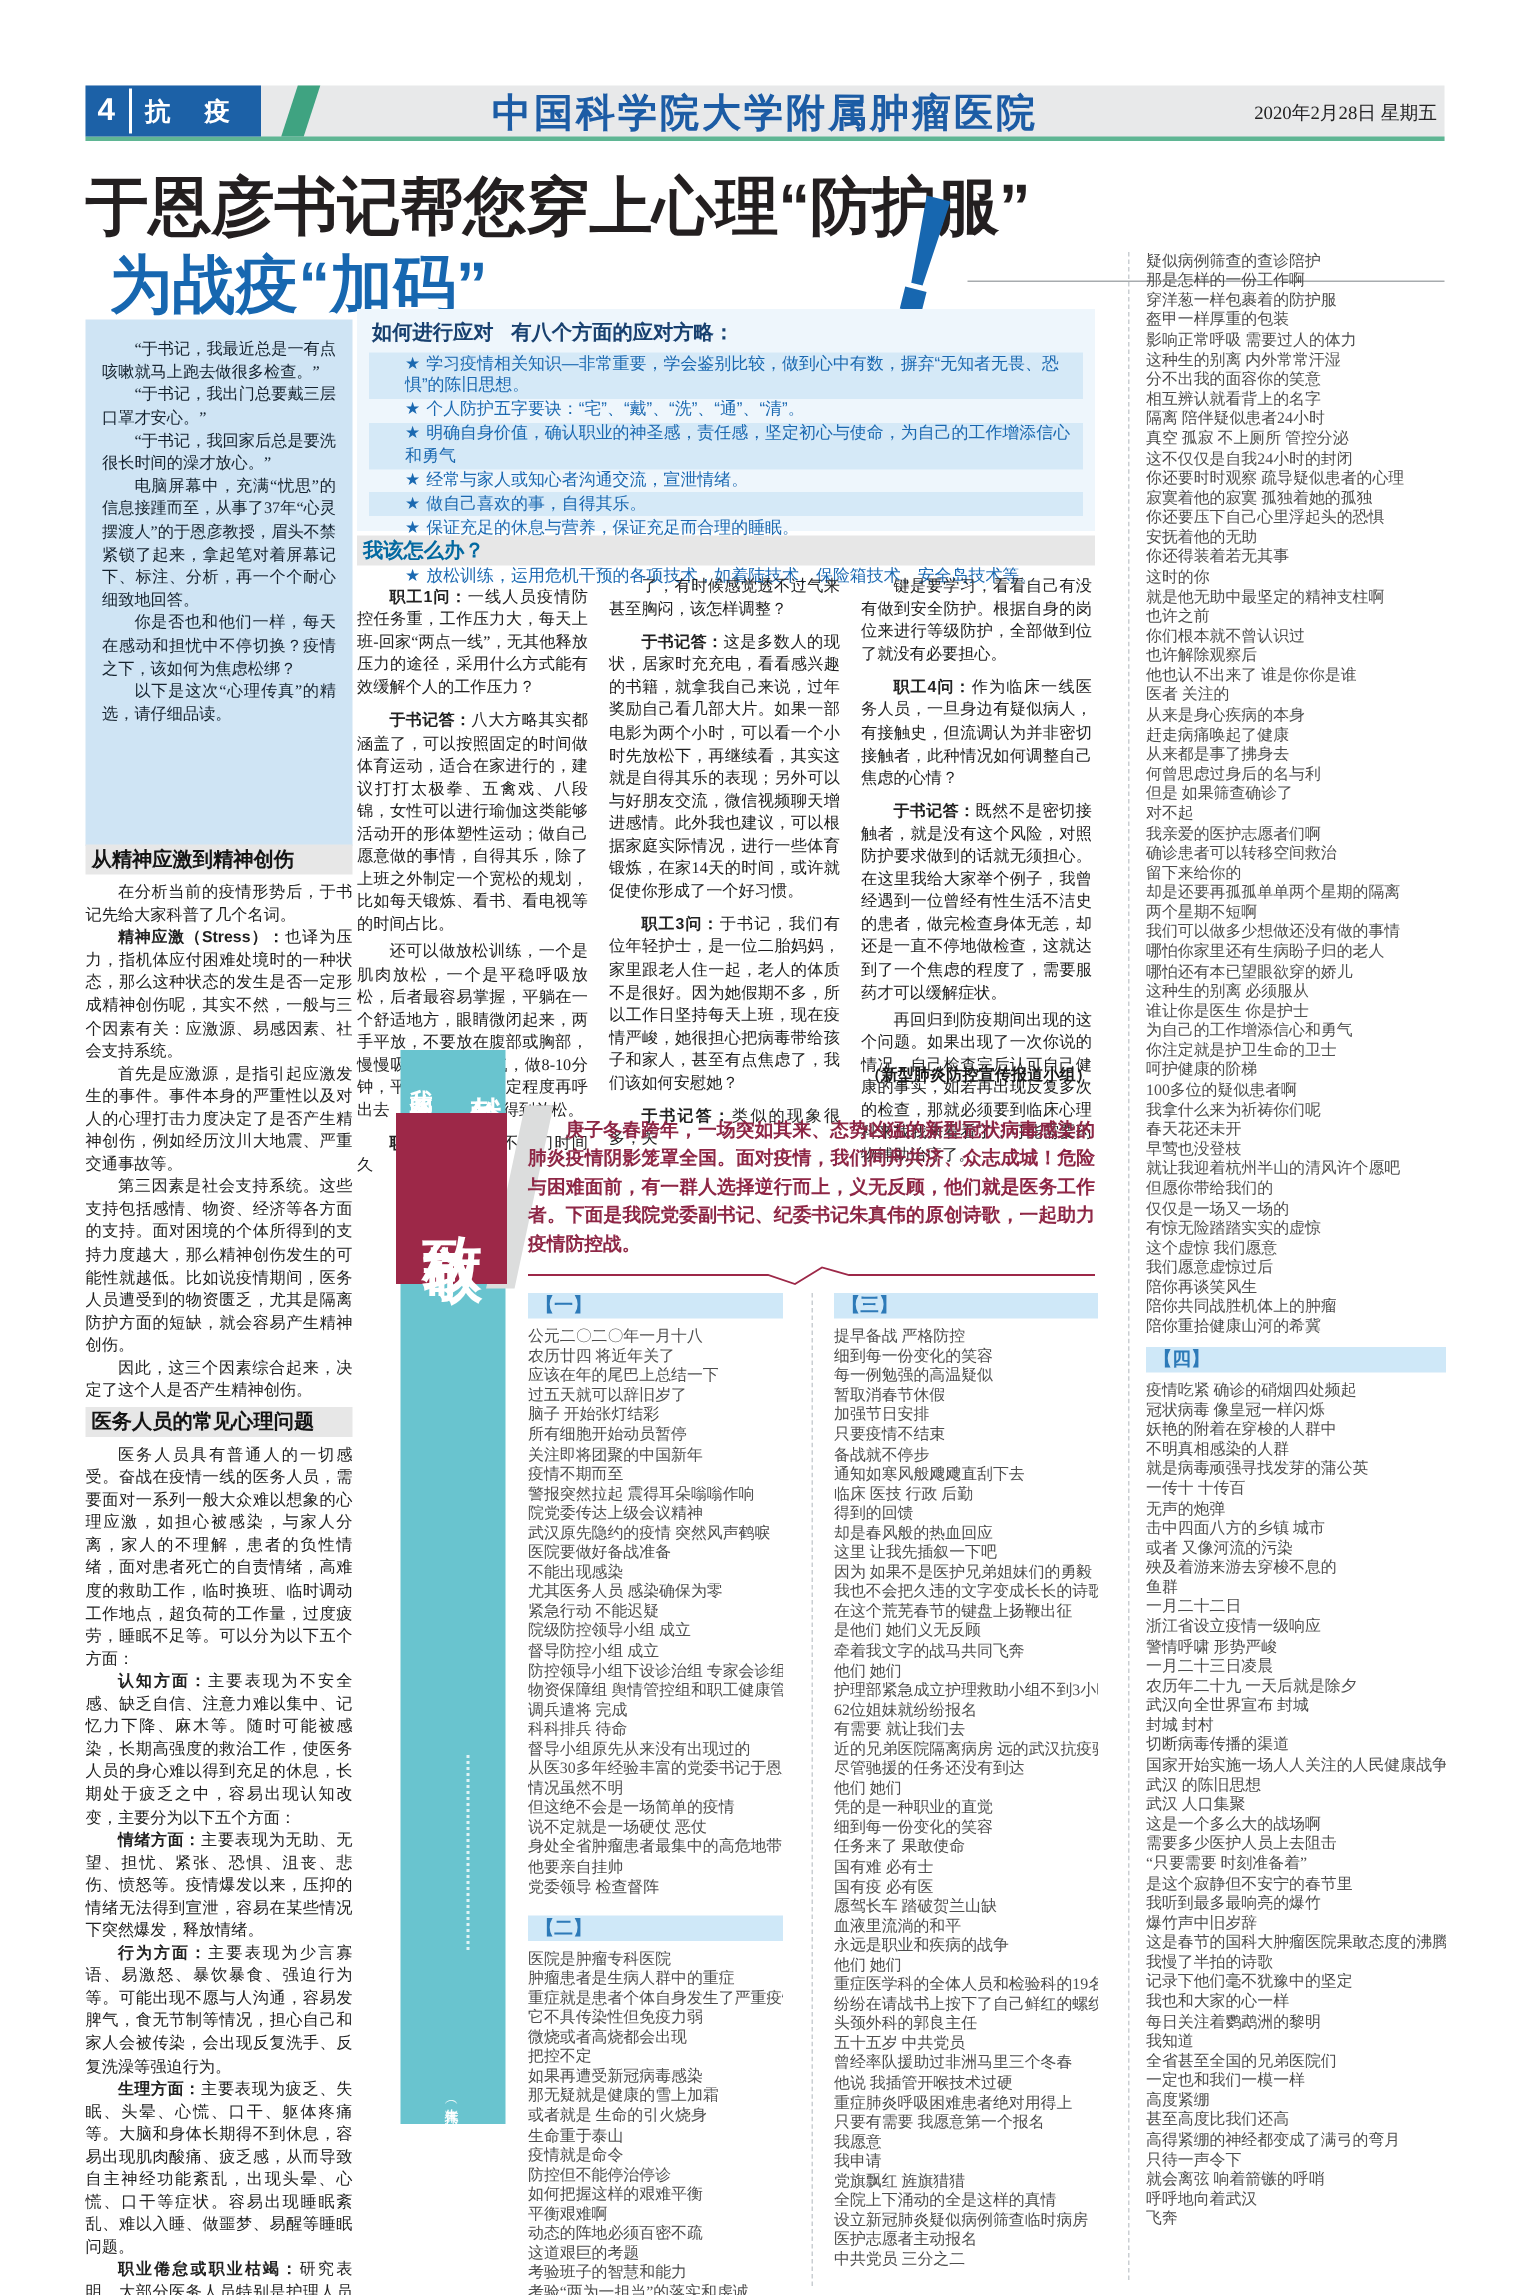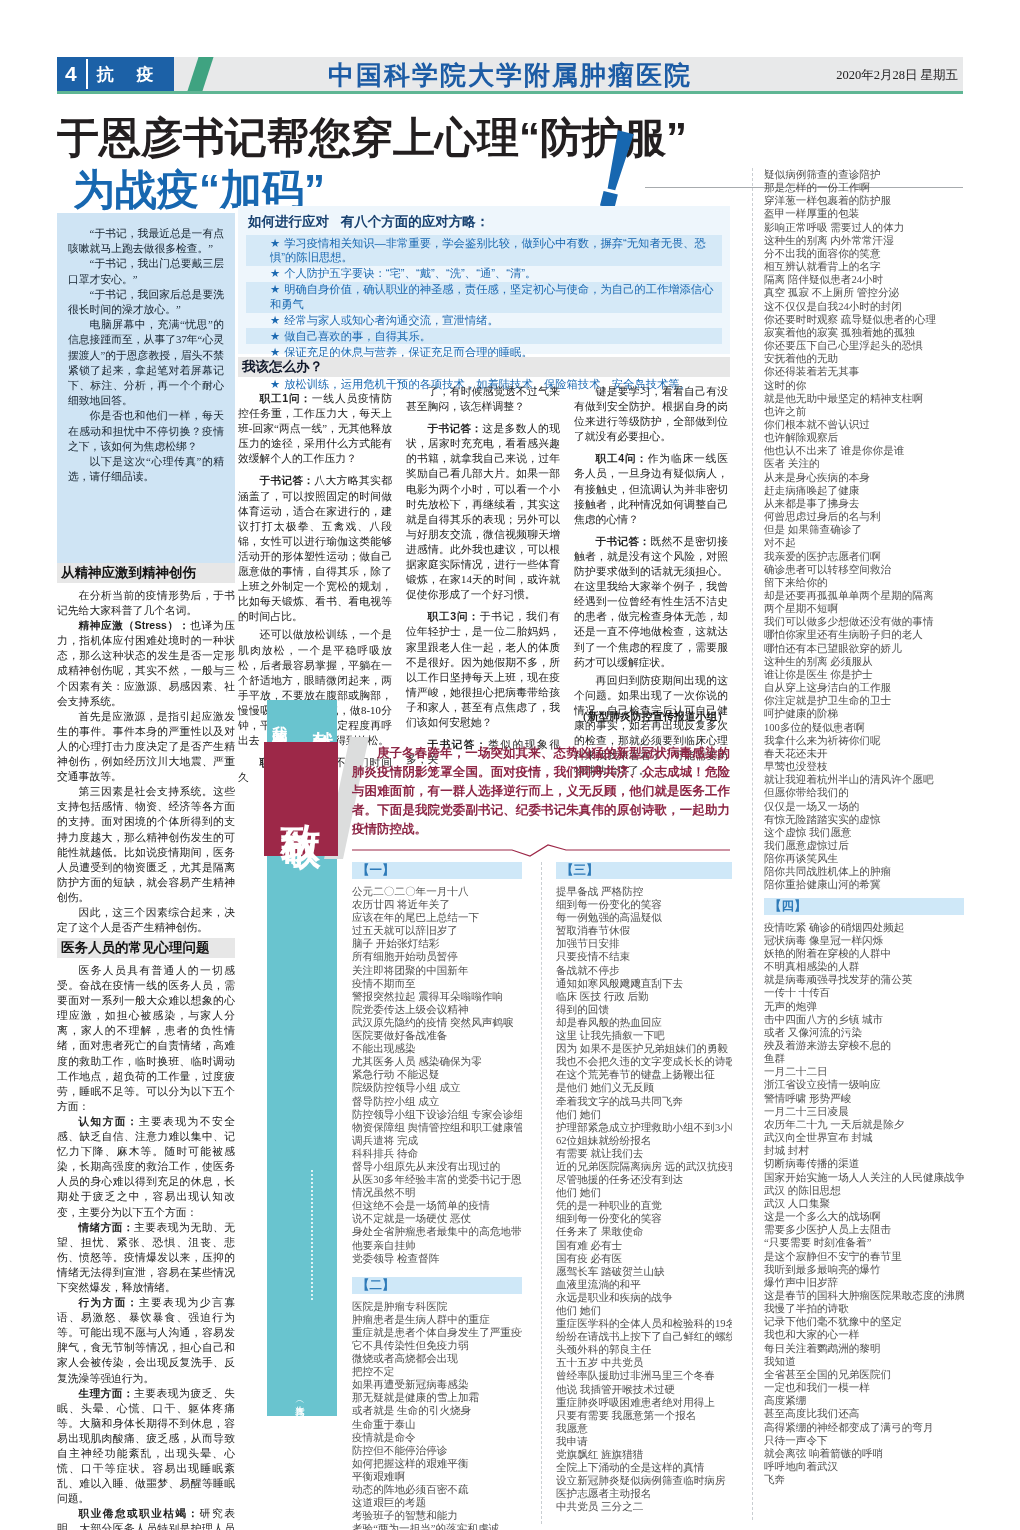--- a/index.html
+++ b/index.html
@@ -47,21 +47,21 @@
   .resp-title{font-family:"Liberation Sans",sans-serif;font-weight:bold;font-size:13.5px;color:#17406f;
               margin:2px 0 4px 2px;}
   .resp-title .t2{margin-left:8px;}
   .bullets div.bl{font-size:11.3px;line-height:14.9px;color:#1b69b1;padding:0.5px 2px 0.5px 24px;
                   font-family:"Liberation Sans",sans-serif;}
   .bullets div.bl:nth-child(odd){background:#d5e9f7;}
   .bullets .star{margin-right:4px;}
 
   
   .qabar{position:absolute;left:238px;top:357px;width:492px;height:20px;background:#e7e7e7;
-         font-family:"Liberation Sans",sans-serif;font-weight:bold;font-size:13.5px;color:#0f172a;
+         font-family:"Liberation Sans",sans-serif;font-weight:bold;font-size:13.5px;color:#0369a1;
          line-height:20px;padding-left:4px;box-sizing:border-box;}
   .qa-col{position:absolute;top:384px;width:154px;}
   .qa-col p{margin-bottom:3px;}
   .qa-col p:has(b.lab){margin-top:7px;}
   .qa-byline{font-weight:bold;font-size:10.8px;text-align:right;margin-top:8px;
              font-family:"Liberation Sans",sans-serif;}
 
   
   .band{position:absolute;left:267px;top:700px;width:70px;height:716px;background:#69c4cf;}
   .grayslant{position:absolute;left:337px;top:737px;width:19px;height:122px;background:#dcdddd;transform:skewX(-12deg);}
@@ -356,21 +356,21 @@
         <div class="pl">我亲爱的医护志愿者们啊</div>
         <div class="pl">确诊患者可以转移空间救治</div>
         <div class="pl">留下来给你的</div>
         <div class="pl">却是还要再孤孤单单两个星期的隔离</div>
         <div class="pl">两个星期不短啊</div>
         <div class="pl">我们可以做多少想做还没有做的事情</div>
         <div class="pl">哪怕你家里还有生病盼子归的老人</div>
         <div class="pl">哪怕还有本已望眼欲穿的娇儿</div>
         <div class="pl">这种生的别离 必须服从</div>
         <div class="pl">谁让你是医生 你是护士</div>
-        <div class="pl">自从穿上这身洁白的工作服</div>
+        <div class="pl">为自己的工作增添信心和勇气</div>
         <div class="pl">你注定就是护卫生命的卫士</div>
         <div class="pl">呵护健康的阶梯</div>
         <div class="pl">100多位的疑似患者啊</div>
         <div class="pl">我拿什么来为祈祷你们呢</div>
         <div class="pl">春天花还未开</div>
         <div class="pl">早莺也没登枝</div>
         <div class="pl">就让我迎着杭州半山的清风许个愿吧</div>
         <div class="pl">但愿你带给我们的</div>
         <div class="pl">仅仅是一场又一场的</div>
         <div class="pl">有惊无险踏踏实实的虚惊</div>

